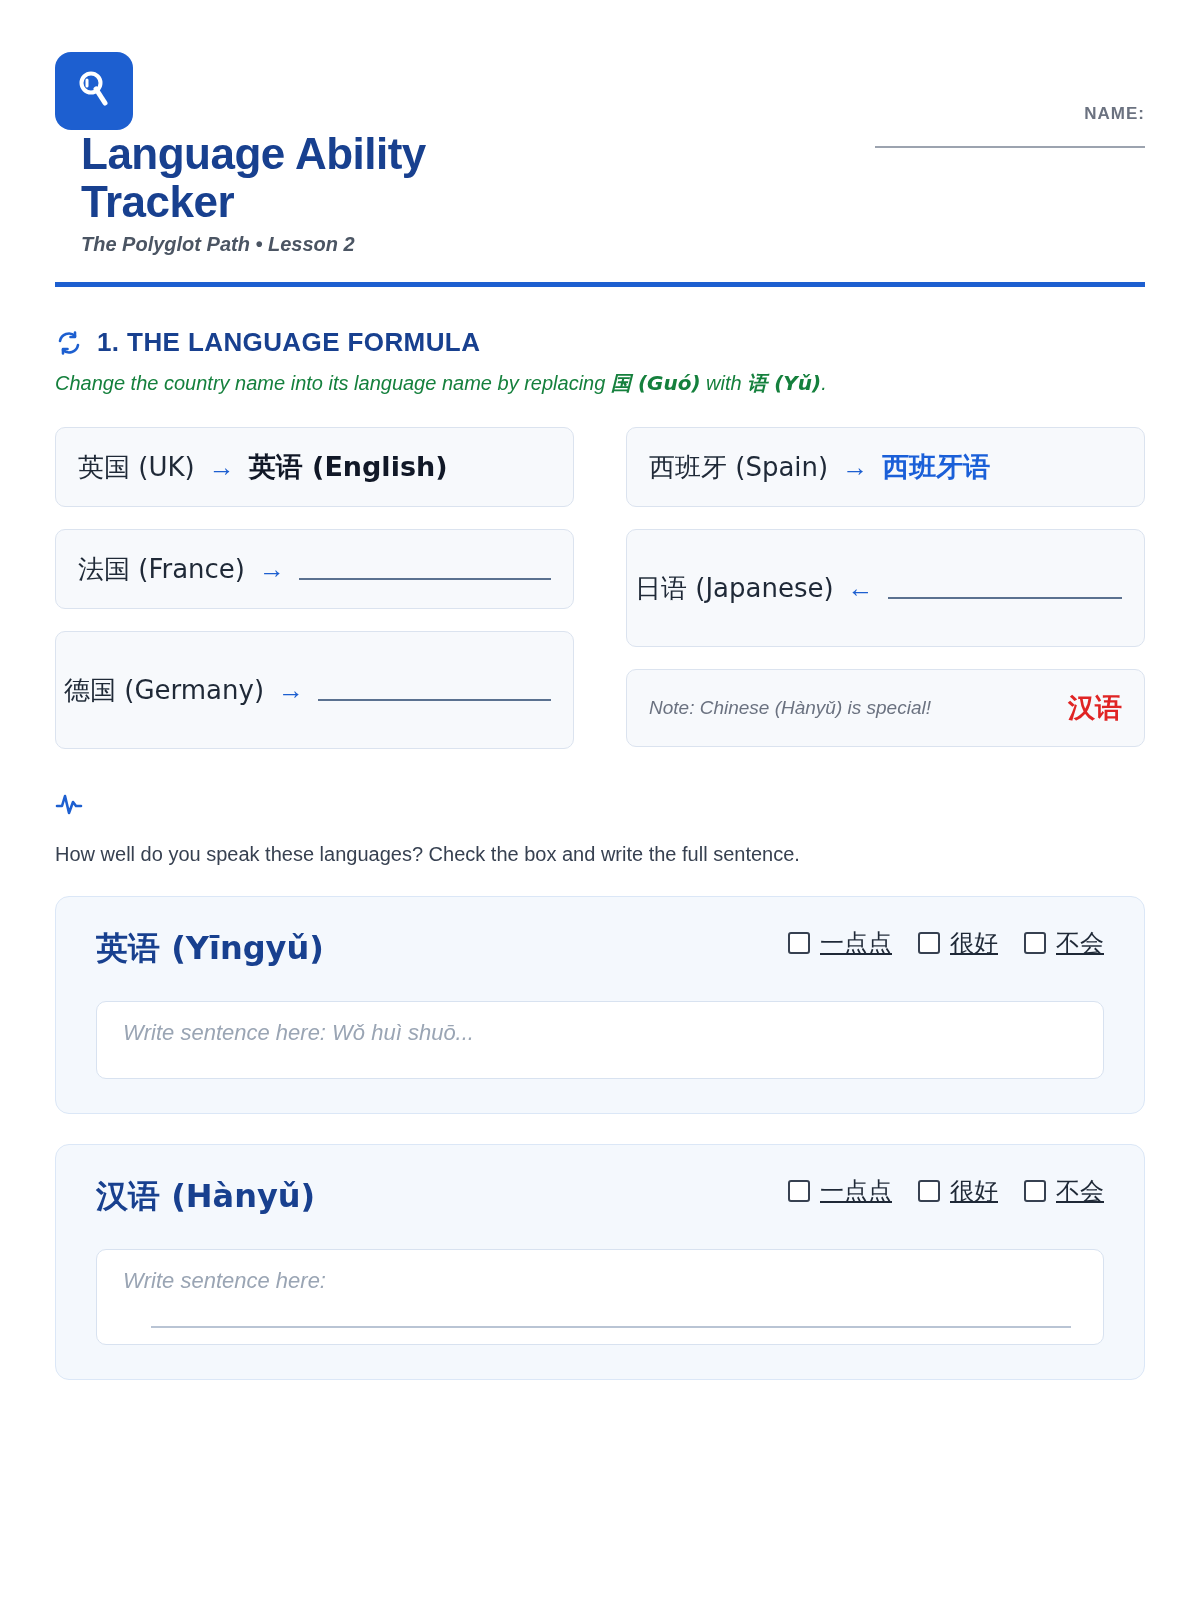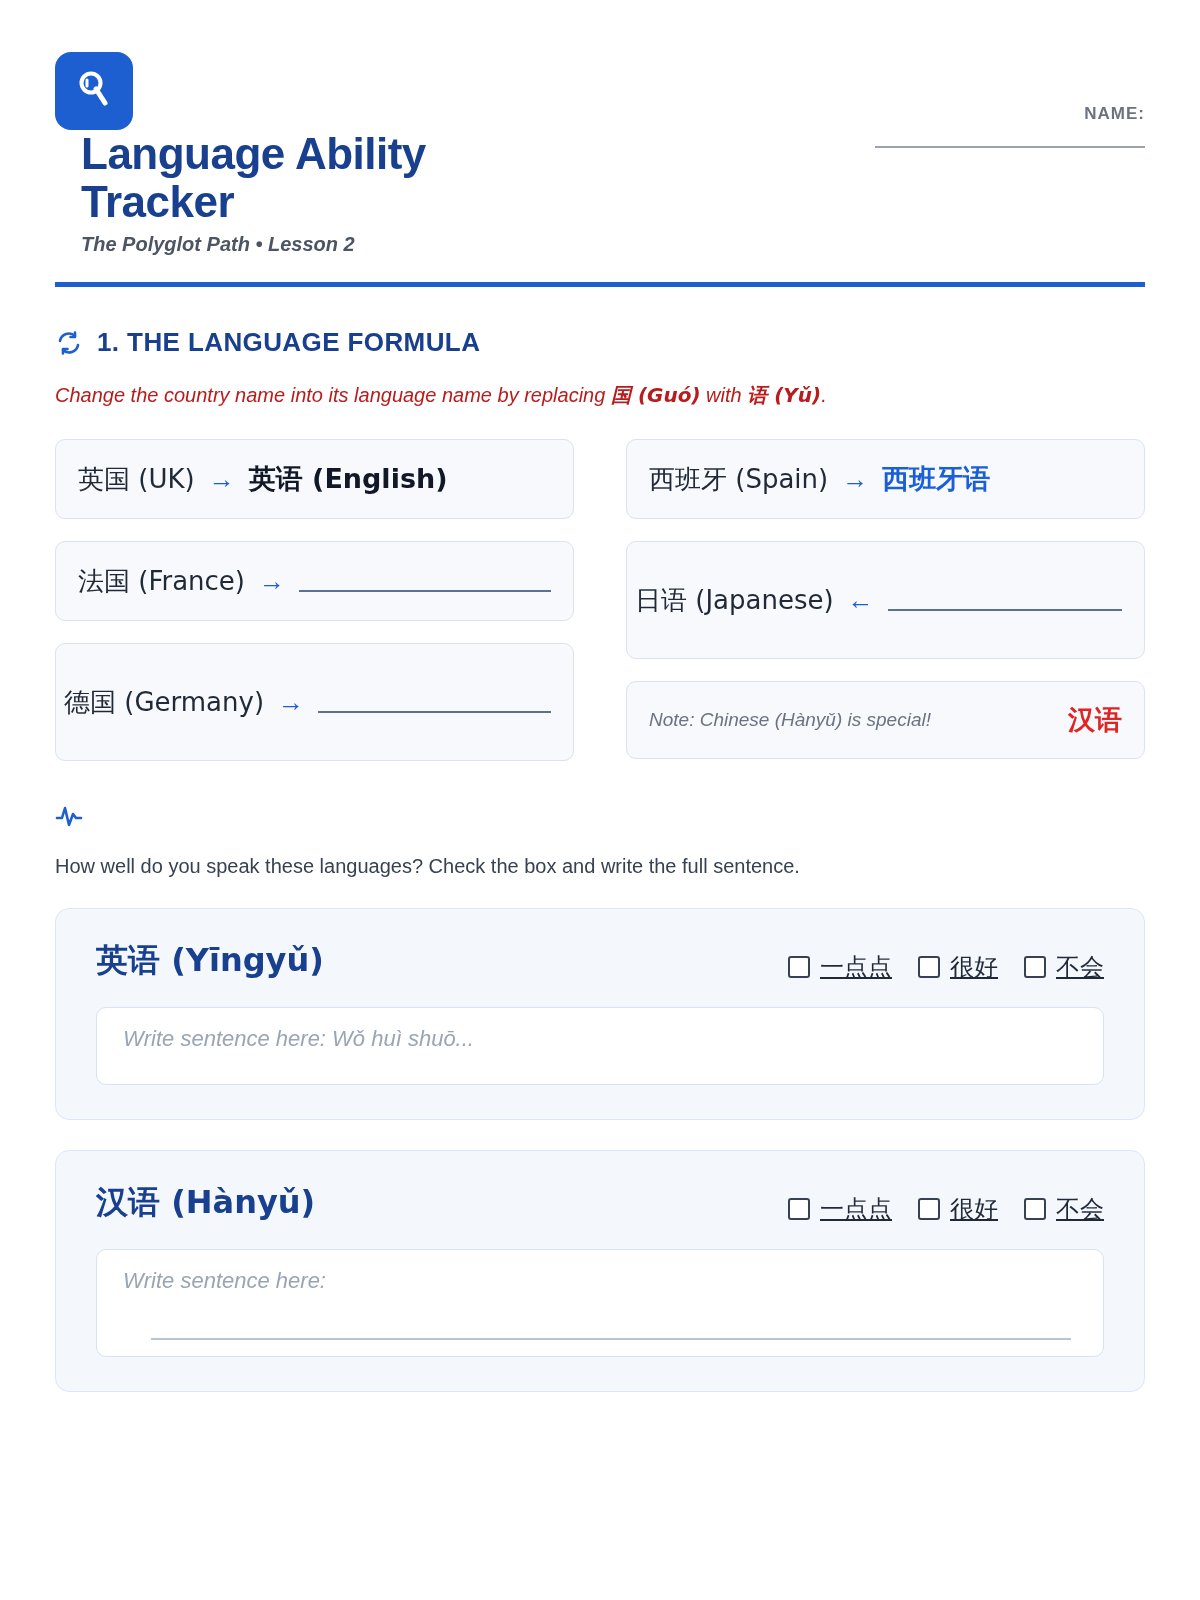--- a/index.html
+++ b/index.html
@@ -93,24 +93,24 @@
     display: flex;
     align-items: center;
   }
   .section-title {
     font-size: 26px;
     font-weight: bold;
     color: #18408f;
     letter-spacing: 0.4px;
   }
   .section-desc {
-    margin-top: 24px;
+    margin-top: 12px;
     font-size: 20px;
     font-style: italic;
-    color: #b91c1c;
+    color: #15803d;
   }
   .section-desc b { font-weight: bold; font-style: italic; }
   .section-desc-plain {
     margin-top: 26px;
     font-size: 20px;
     color: #374151;
     font-style: normal;
   }
 
   
@@ -195,21 +195,21 @@
   
   .fluency-card {
     margin-top: 30px;
     border: 1px solid #dbe7f7;
     background: #f4f8fd;
     border-radius: 14px;
     padding: 30px 40px 34px 40px;
   }
   .fluency-top {
     display: flex;
-    align-items: flex-end;
+    align-items: flex-start;
     justify-content: space-between;
   }
   .fluency-lang {
     font-size: 32px;
     font-weight: bold;
     color: #18408f;
   }
   .options {
     display: flex;
     align-items: center;
@@ -226,36 +226,36 @@
     border: 2px solid #374151;
     border-radius: 3px;
     background: #ffffff;
   }
   .option-label {
     font-size: 24px;
     color: #1f2937;
     text-decoration: underline;
   }
   .write-box {
-    margin-top: 24px;
+    margin-top: 30px;
     background: #ffffff;
     border: 1px solid #d8e2f0;
     border-radius: 10px;
     height: 78px;
     padding: 18px 26px;
     display: flex;
     flex-direction: column;
     justify-content: flex-start;
   }
   .write-placeholder {
     font-size: 22px;
     font-style: italic;
     color: #9aa5b4;
   }
-  .write-box.with-rule { height: 108px; justify-content: space-between; padding-bottom: 10px; }
+  .write-box.with-rule { height: 96px; justify-content: space-between; padding-bottom: 10px; }
   .write-rule {
     border-bottom: 2px solid #b9c4d4;
     margin: 0 6px 6px 28px;
   }
 </style>
 </head>
 <body>
 
 <div class="page">
 

